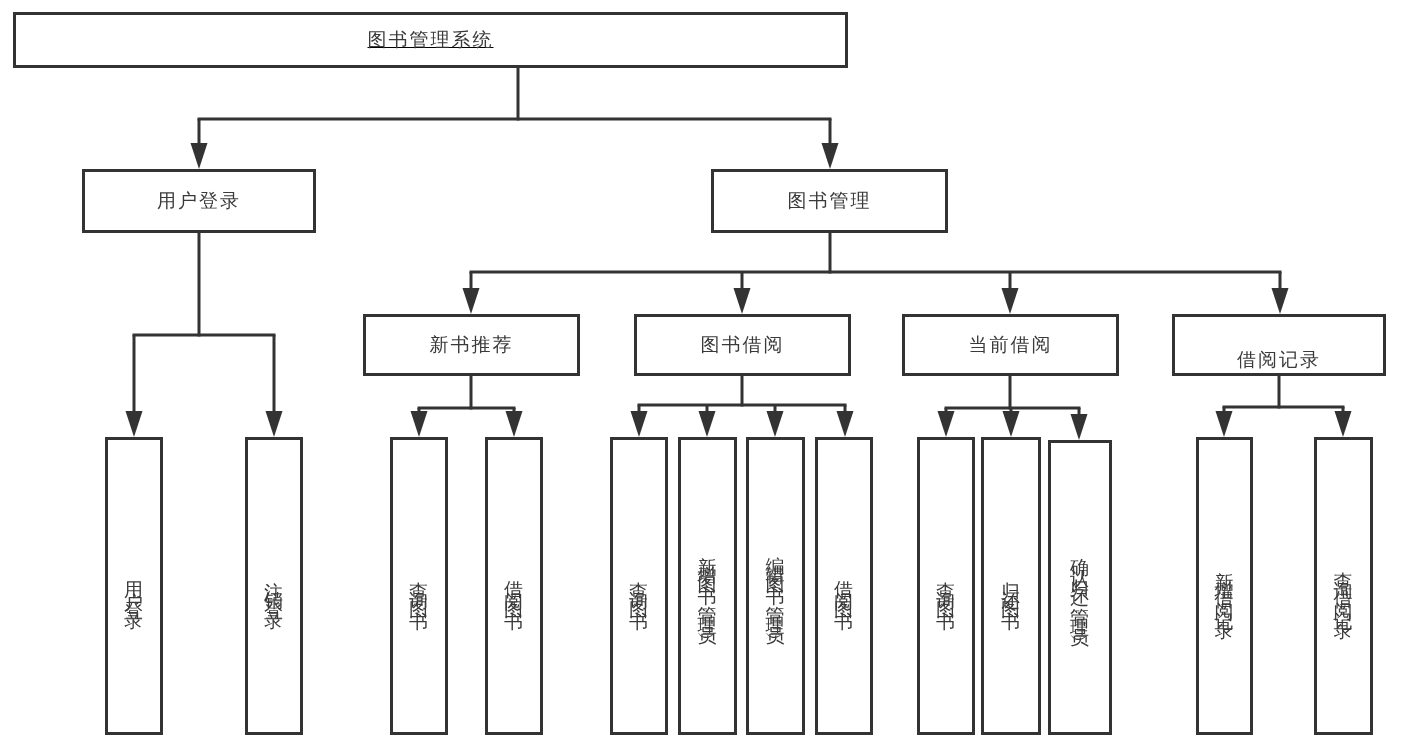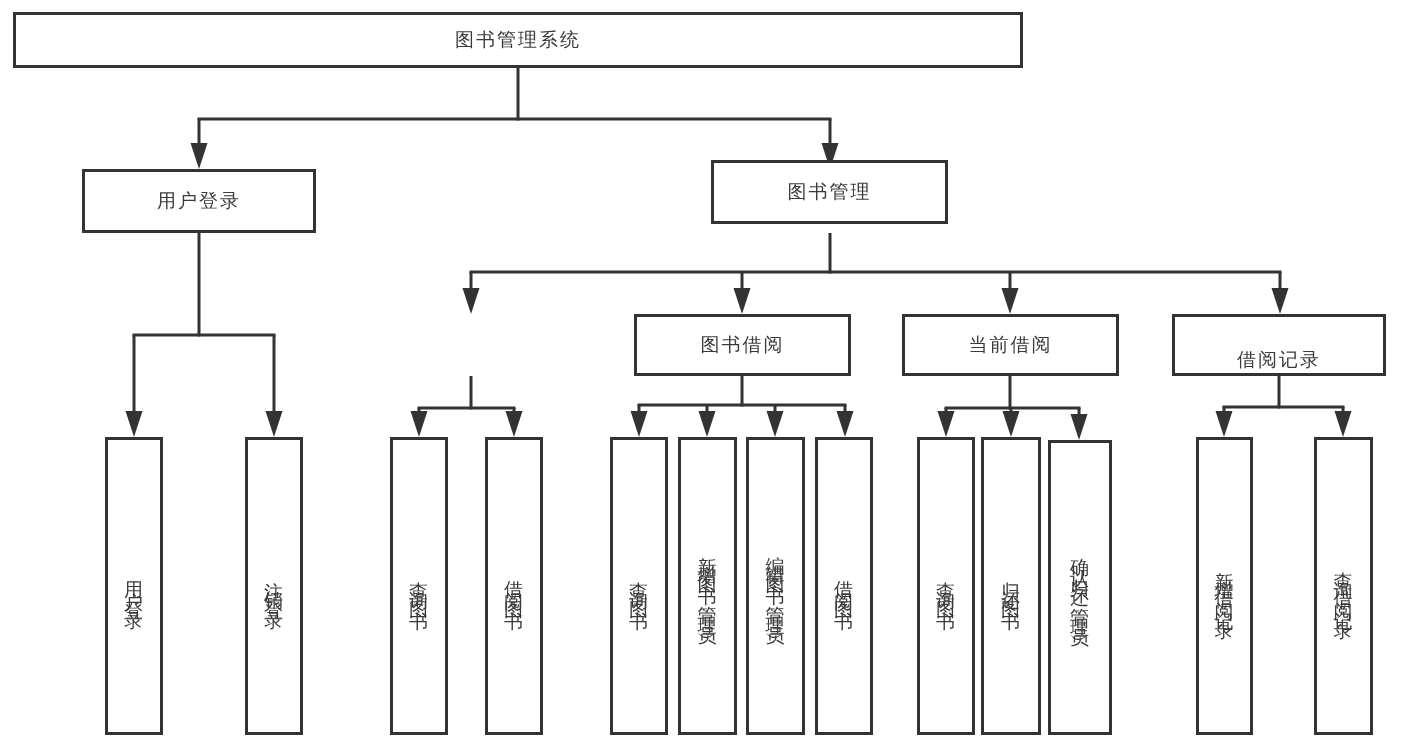--- a/index.html
+++ b/index.html
@@ -138,31 +138,34 @@
     <g>
       <line x1="1279" y1="376" x2="1279" y2="408.5"></line>
       <line x1="1222.5" y1="407" x2="1344.5" y2="407"></line>
       <line x1="1224" y1="407" x2="1224" y2="414"></line>
       <polygon points="1224,437 1215.5,411 1232.5,411"></polygon>
       <line x1="1343" y1="407" x2="1343" y2="414"></line>
       <polygon points="1343,437 1334.5,411 1351.5,411"></polygon>
     </g>
   </svg>
 
-  <div class="box h" style="left:13px; top:12px; width:1010px; height:56px;">
+  <div class="box h" style="left:13px; top:12px; width:835px; height:56px;text-decoration:underline;">
     <span class="lbl">图书管理系统</span>
   </div>
 
   <div class="box h" style="left:82px; top:169px; width:234px; height:64px;">
     <span class="lbl">用户登录</span>
   </div>
-  <div class="box h" style="left:711px; top:160px; width:237px; height:64px;">
+  <div class="box h" style="left:711px; top:169px; width:237px; height:64px;">
     <span class="lbl">图书管理</span>
   </div>
 
+  <div class="box h" style="left:363px; top:314px; width:217px; height:62px;">
+    <span class="lbl">新书推荐</span>
+  </div>
   <div class="box h" style="left:634px; top:314px; width:217px; height:62px;">
     <span class="lbl">图书借阅</span>
   </div>
   <div class="box h" style="left:902px; top:314px; width:217px; height:62px;">
     <span class="lbl">当前借阅</span>
   </div>
   <div class="box h" style="left:1172px; top:314px; width:214px; height:62px;align-items:flex-end;">
     <span class="lbl">借阅记录</span>
   </div>
 

